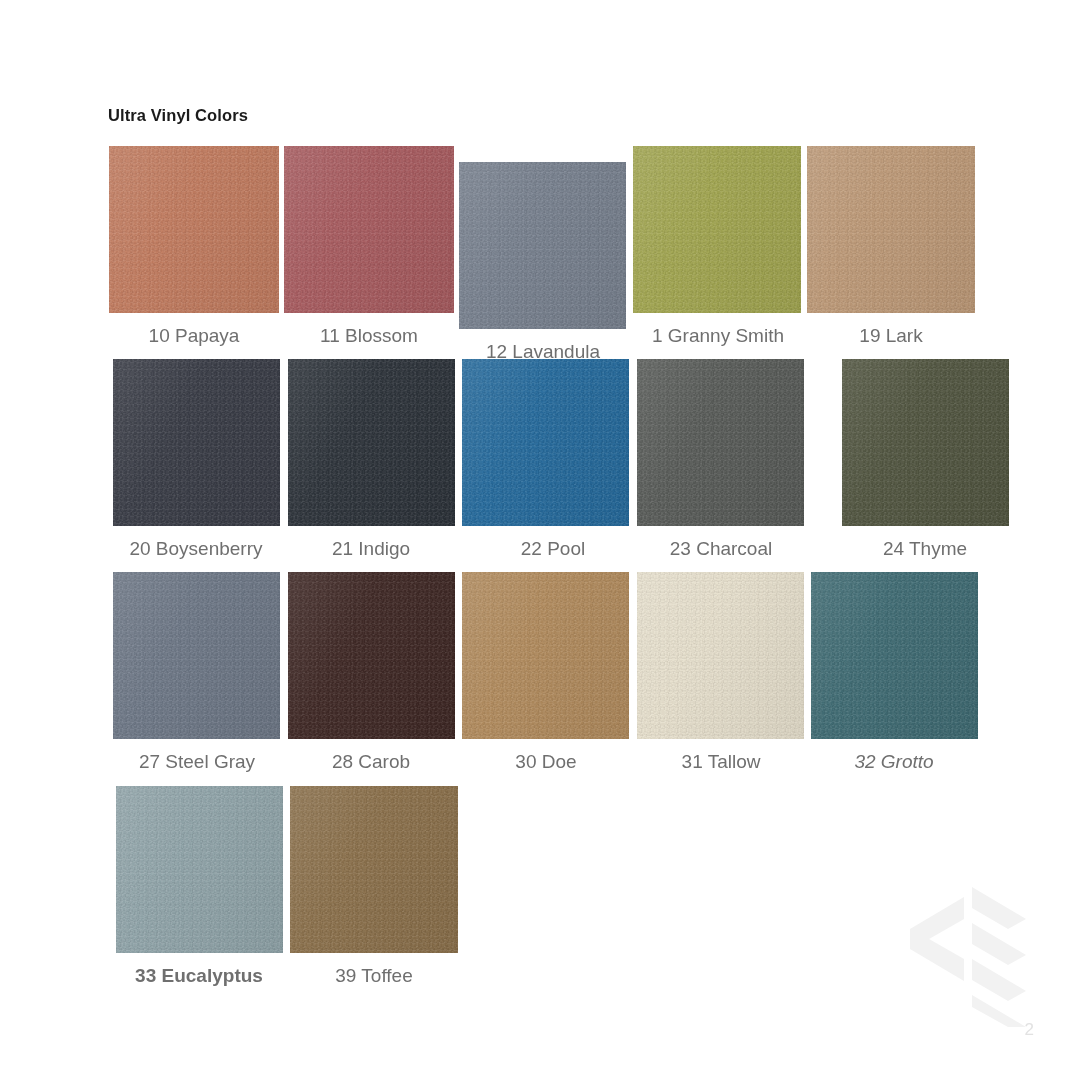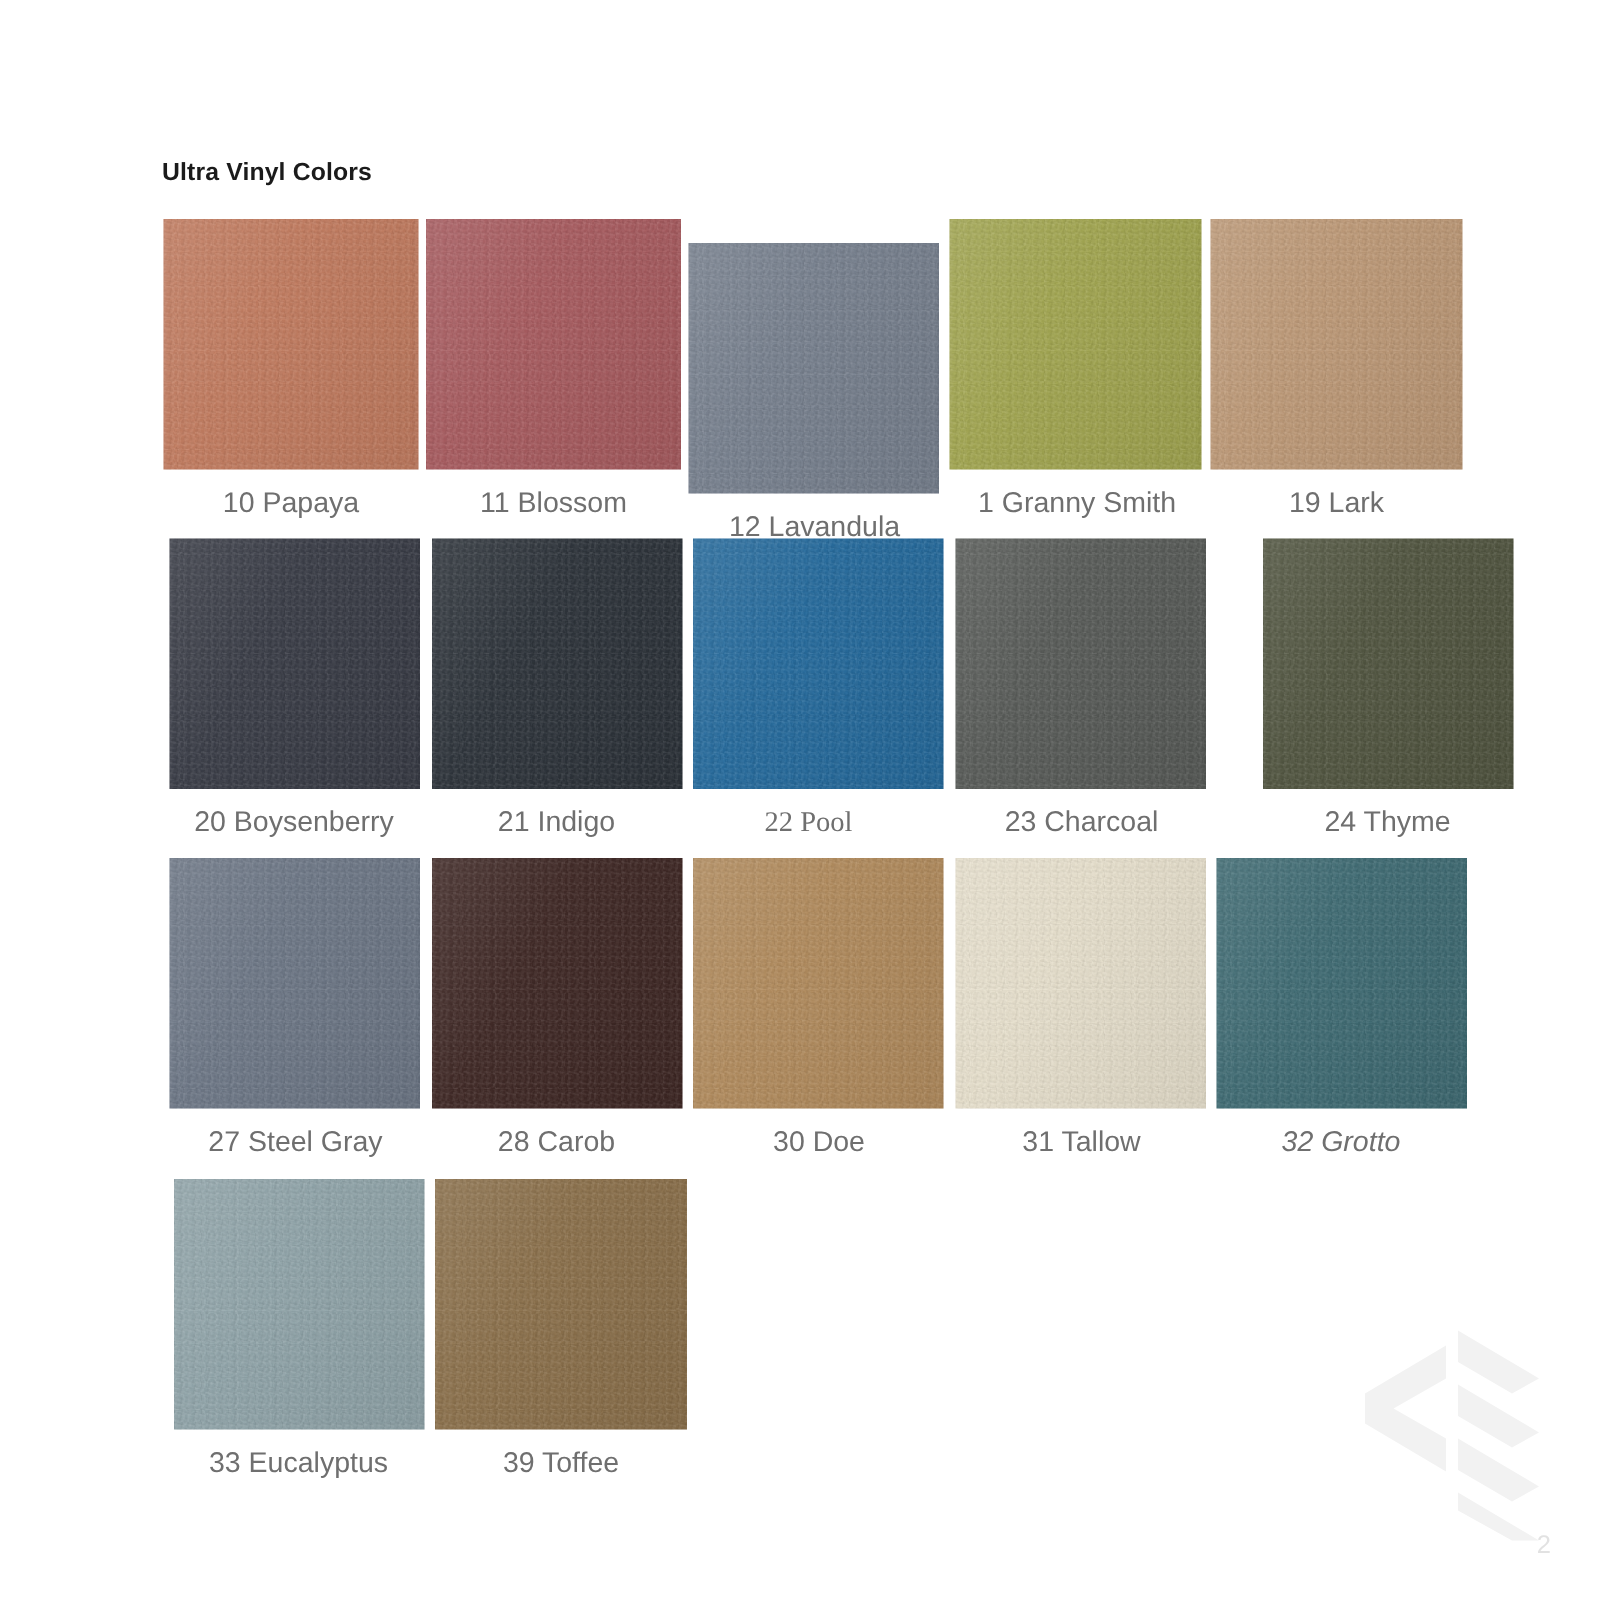--- a/index.html
+++ b/index.html
@@ -157,21 +157,21 @@
           <div class="grain"></div>
           <div class="sheen"></div>
         </div>
         <div class="swatch-label" style="left: 286px; top: 538px; width: 170px;">21 Indigo</div>
       </div>
       <div class="swatch-cell" style="left: 0px; top: 0px; width: 1080px; height: 1080px; pointer-events: none;">
         <div class="swatch-chip" style="left: 462px; top: 359px; width: 167px; height: 167px; background: rgb(36, 105, 155); pointer-events: auto;">
           <div class="grain"></div>
           <div class="sheen"></div>
         </div>
-        <div class="swatch-label" style="left: 454px; top: 538px; width: 170px; font-family: Liberation Serif, serif;">22 Pool</div>
+        <div class="swatch-label" style="left: 468px; top: 538px; width: 170px;">22 Pool</div>
       </div>
       <div class="swatch-cell" style="left: 0px; top: 0px; width: 1080px; height: 1080px; pointer-events: none; border-radius: 14px;">
         <div class="swatch-chip" style="left: 637px; top: 359px; width: 167px; height: 167px; background: rgb(87, 90, 87); pointer-events: auto;">
           <div class="grain"></div>
           <div class="sheen"></div>
         </div>
         <div class="swatch-label" style="left: 636px; top: 538px; width: 170px;">23 Charcoal</div>
       </div>
       <div class="swatch-cell" style="left: 0px; top: 0px; width: 1080px; height: 1080px; pointer-events: none; margin-left: 31px;">
         <div class="swatch-chip" style="left: 811px; top: 359px; width: 167px; height: 167px; background: rgb(80, 84, 63); pointer-events: auto;">
@@ -208,21 +208,21 @@
         </div>
         <div class="swatch-label" style="left: 636px; top: 751px; width: 170px;">31 Tallow</div>
       </div>
       <div class="swatch-cell" style="left: 0px; top: 0px; width: 1080px; height: 1080px; pointer-events: none; font-style: italic;">
         <div class="swatch-chip" style="left: 811px; top: 572px; width: 167px; height: 167px; background: rgb(62, 106, 114); pointer-events: auto;">
           <div class="grain"></div>
           <div class="sheen"></div>
         </div>
         <div class="swatch-label" style="left: 809px; top: 751px; width: 170px;">32 Grotto</div>
       </div>
-      <div class="swatch-cell" style="left: 0px; top: 0px; width: 1080px; height: 1080px; pointer-events: none;">
+      <div class="swatch-cell" style="left: 0px; top: 0px; width: 1080px; height: 1080px; pointer-events: none; font-weight: bold;">
         <div class="swatch-chip" style="left: 116px; top: 786px; width: 167px; height: 167px; background: rgb(143, 163, 168); pointer-events: auto;">
           <div class="grain"></div>
           <div class="sheen"></div>
         </div>
         <div class="swatch-label" style="left: 114px; top: 965px; width: 170px;">33 Eucalyptus</div>
       </div>
       <div class="swatch-cell" style="left: 0px; top: 0px; width: 1080px; height: 1080px; pointer-events: none;">
         <div class="swatch-chip" style="left: 290px; top: 786px; width: 168px; height: 167px; background: rgb(138, 111, 74); pointer-events: auto;">
           <div class="grain"></div>
           <div class="sheen"></div>

